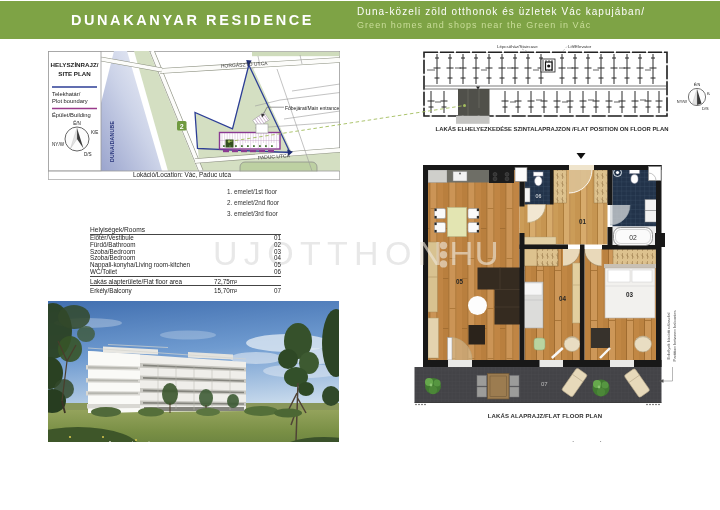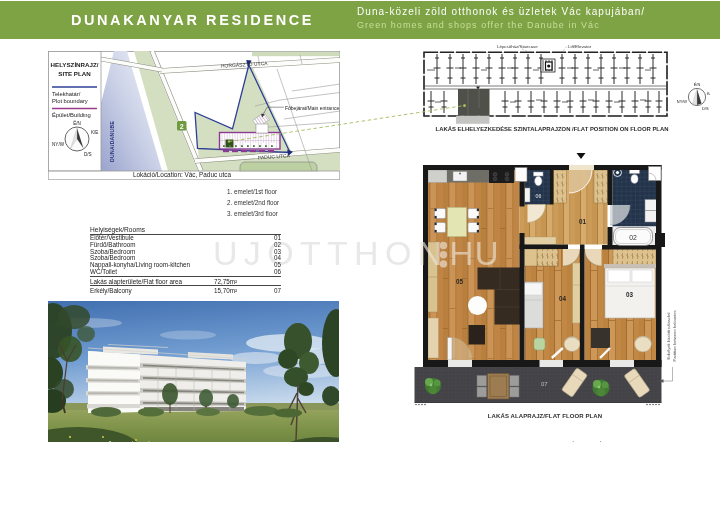--- a/index.html
+++ b/index.html
@@ -9,21 +9,21 @@
 </head>
 <body>
 <div id="page">
 
 <div class="abs" style="left:0;top:1px;width:720px;height:38px;background:#7ea345;"></div>
 
 <div class="abs" style="left:0;top:12px;width:385px;text-align:center;font-size:14.5px;font-weight:bold;letter-spacing:2.6px;color:#fff;">DUNAKANYAR RESIDENCE</div>
 
 <div class="abs" style="left:357px;top:6px;font-size:10px;letter-spacing:1.05px;color:#fdfdfb;">Duna-közeli zöld otthonok és üzletek Vác kapujában/</div>
 
-<div class="abs" style="left:357px;top:20px;font-size:9px;letter-spacing:1.05px;color:#c9dd99;">Green homes and shops offer the Danube in Vác</div>
+<div class="abs" style="left:357px;top:20px;font-size:9px;letter-spacing:1.05px;color:#c9dd99;">Green homes and shops near the Green in Vác</div>
 
 <svg class="abs" style="left:48px;top:51px;" width="292" height="129" viewBox="0 0 292 129">
 <defs>
 <linearGradient id="danube" x1="0" y1="1" x2="1" y2="0">
 <stop offset="0" stop-color="#9aa4cd"></stop>
           <stop offset="0.5" stop-color="#ccd3e8"></stop>
           <stop offset="1" stop-color="#f4f6fb"></stop>
 </linearGradient>
 </defs>
 

